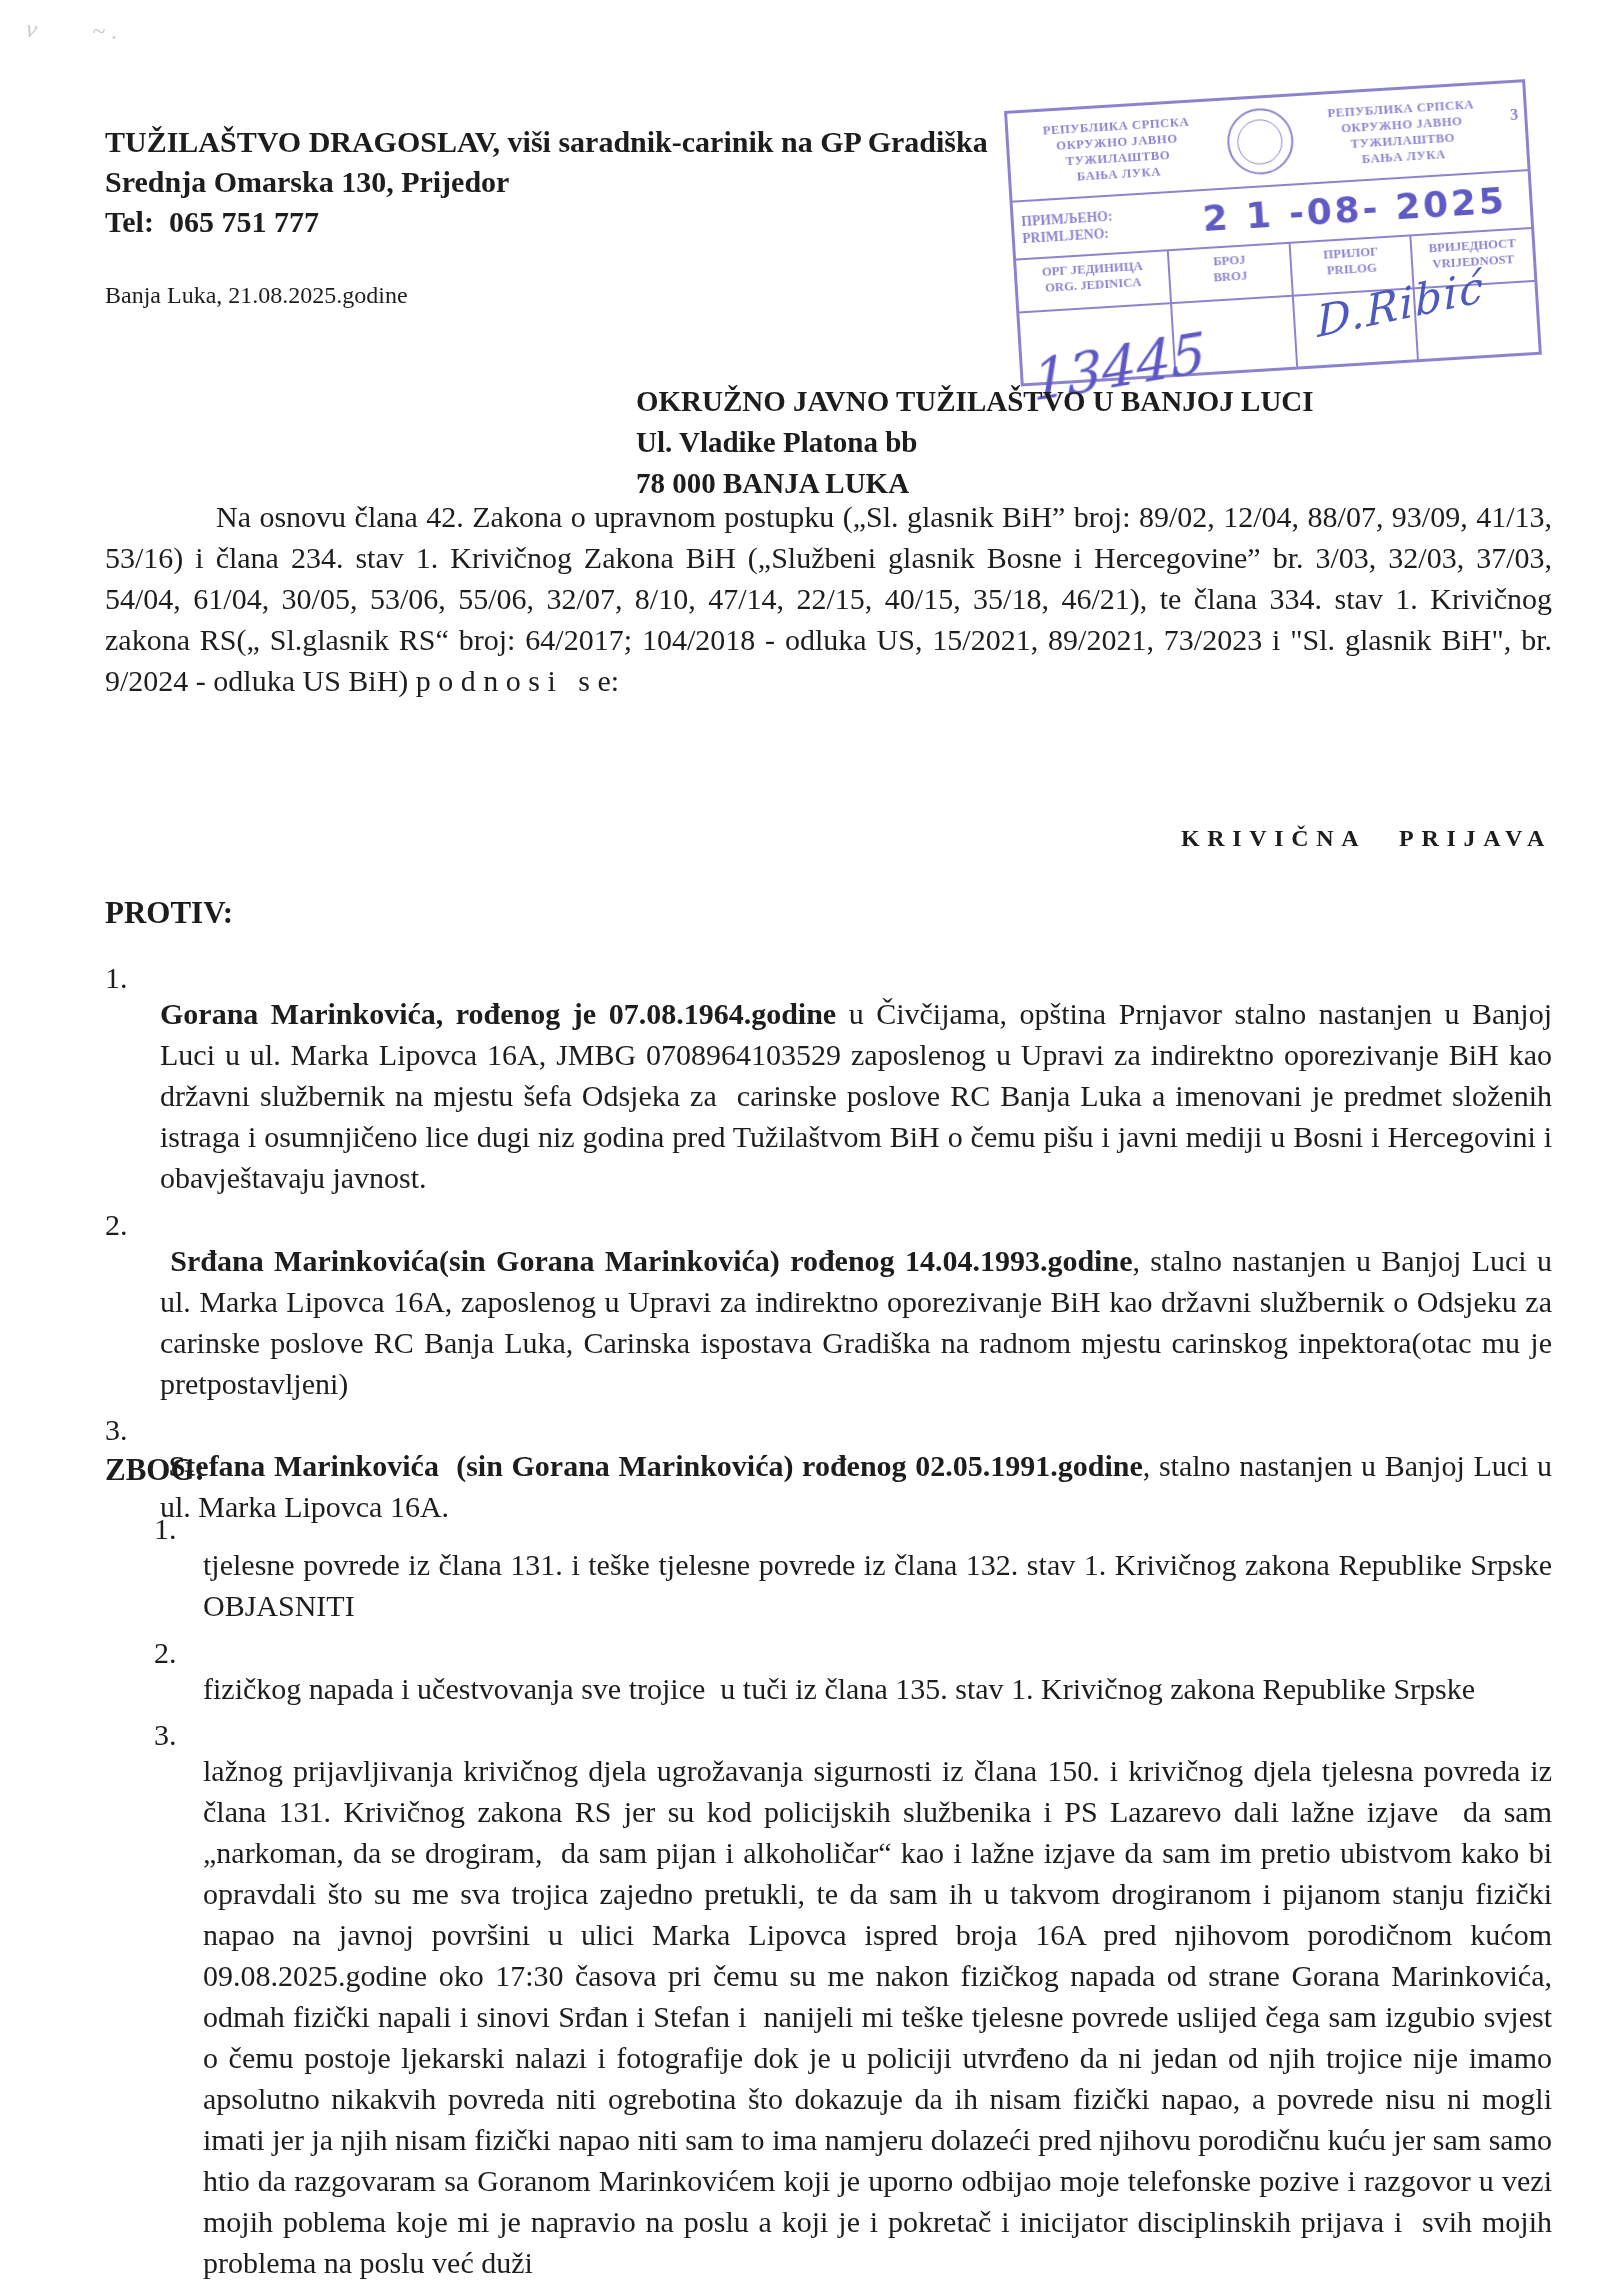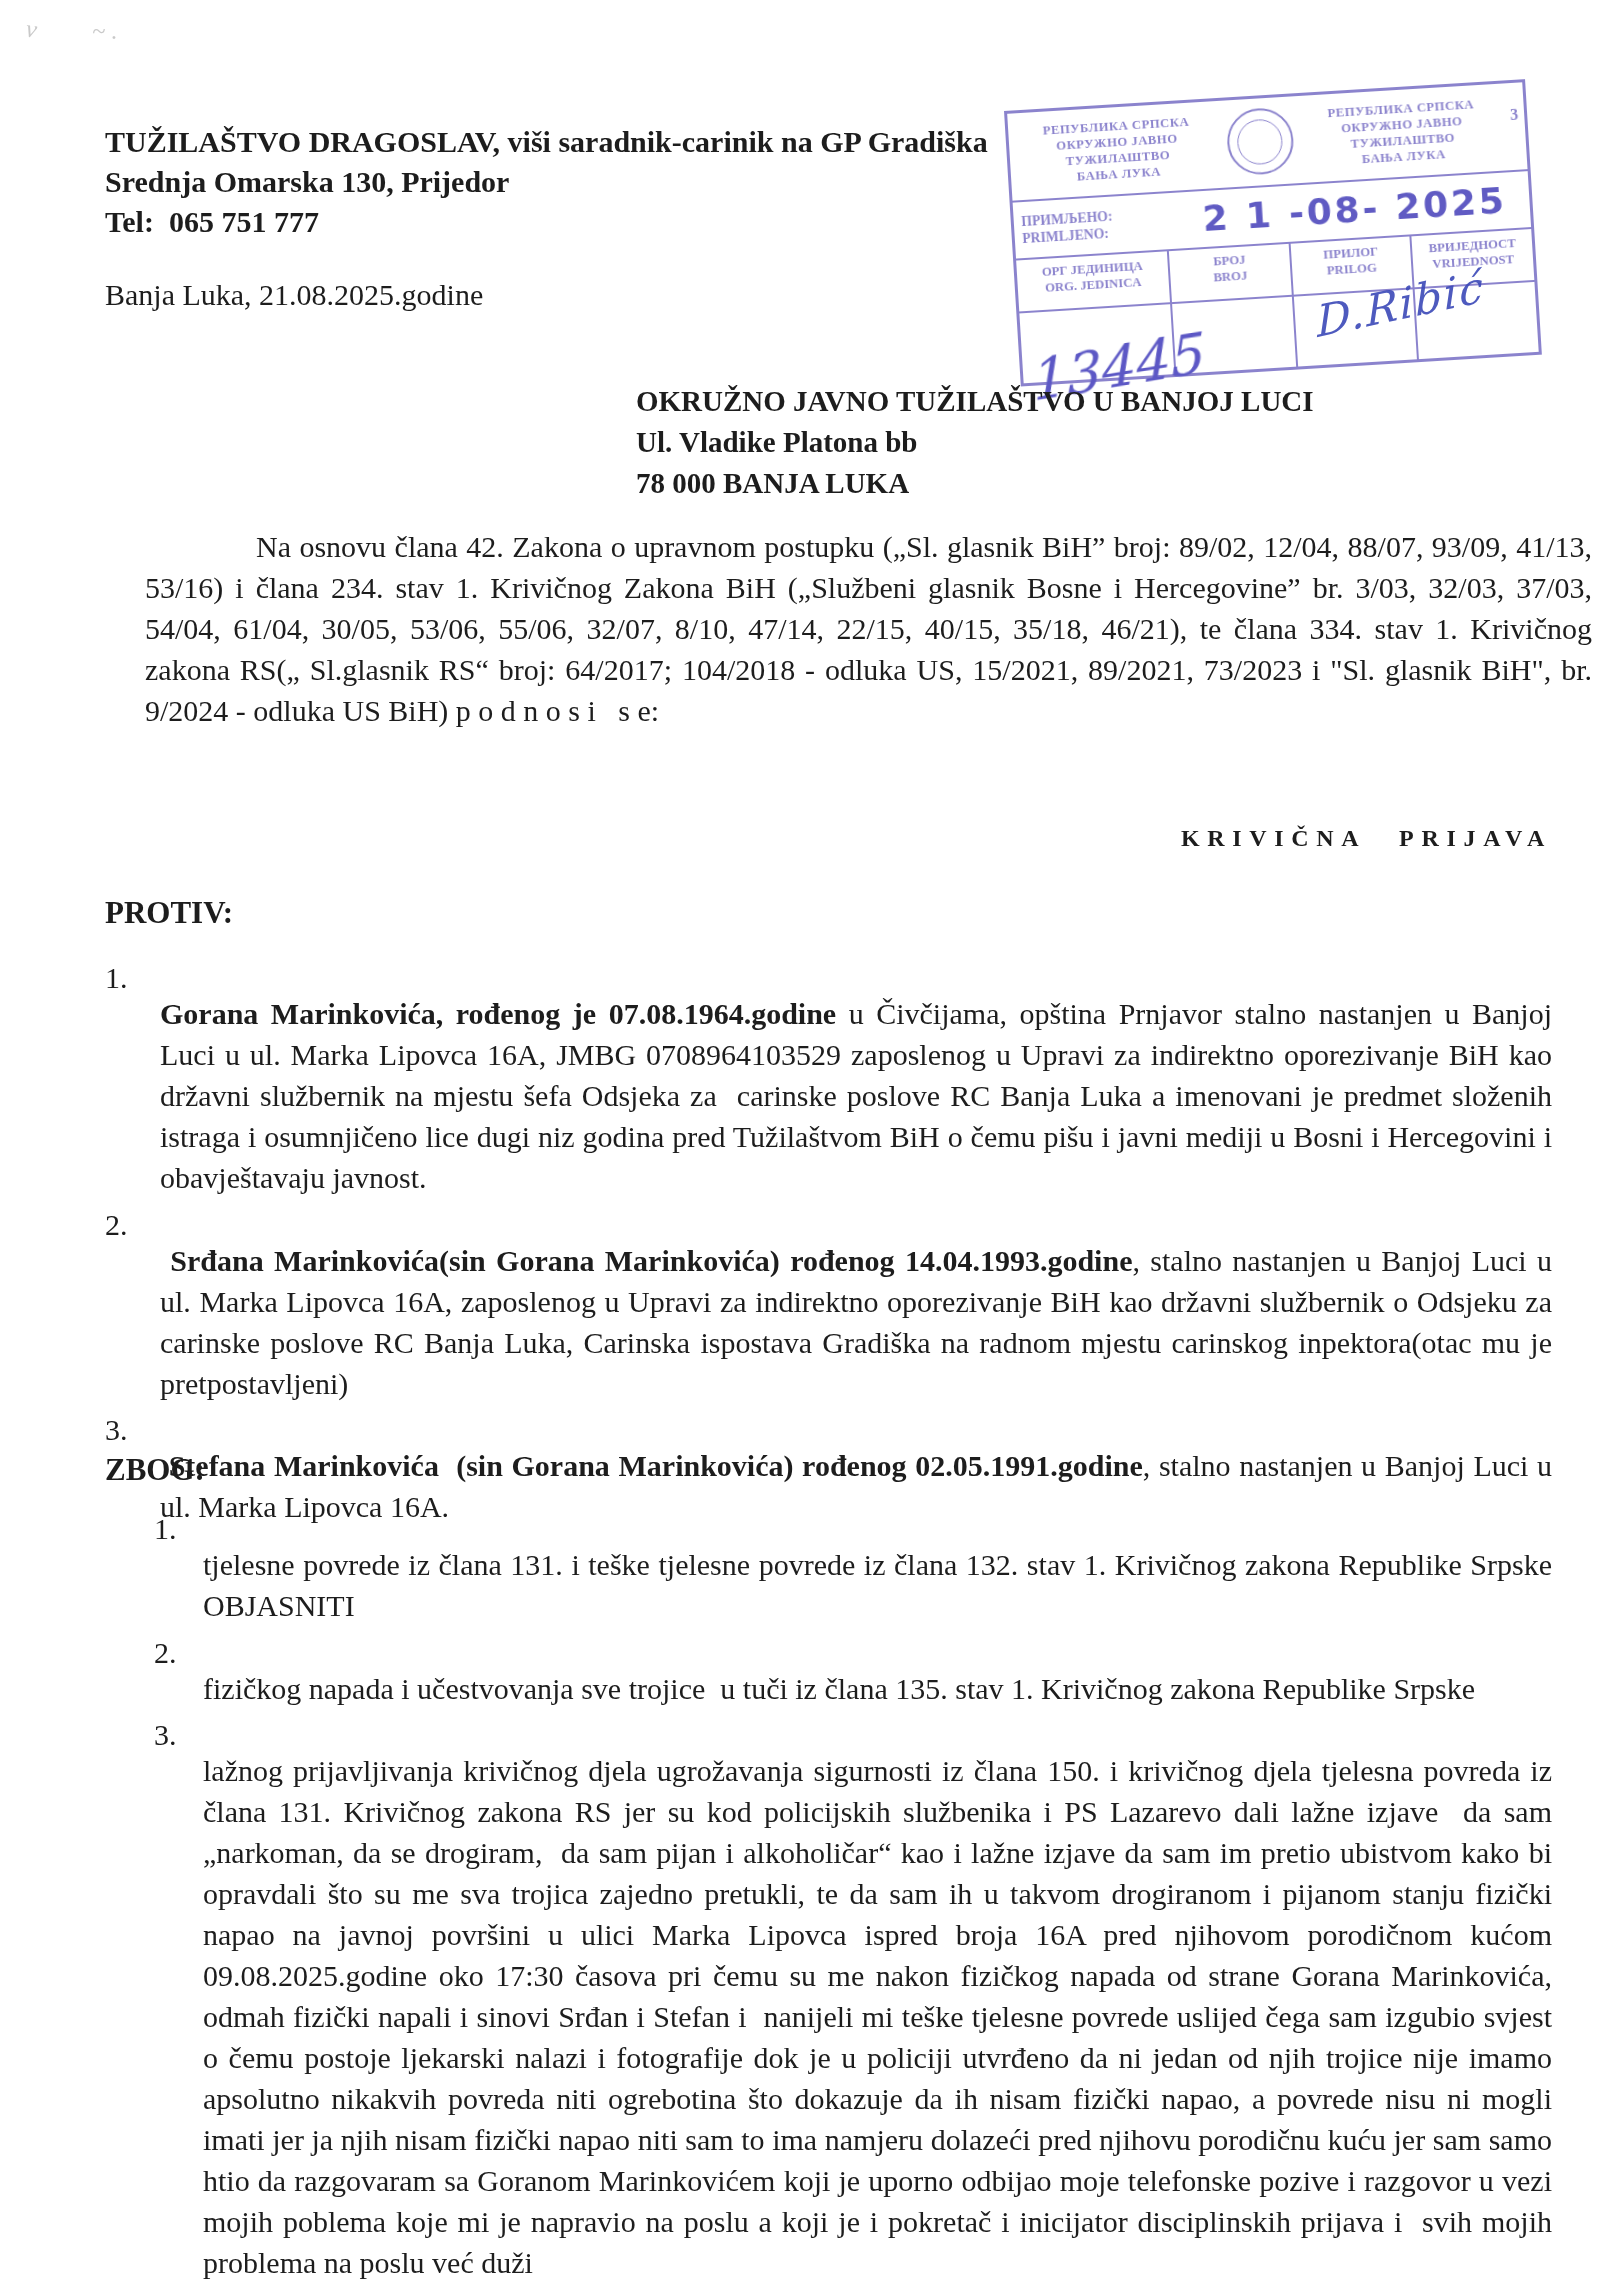--- a/index.html
+++ b/index.html
@@ -8,28 +8,28 @@
   .page{position:absolute;inset:0;background:#fff;}
 
   .abs{position:absolute;}
   .prewrap{white-space:pre-wrap;}
 
   
   .stray{color:#8a8a8a;opacity:.45;font-size:24.5px;font-style:italic;}
 
   
   .sender{left:105px;top:122px;font-size:30px;line-height:40px;font-weight:bold;}
-  .place-date{left:105px;top:275px;font-size:30px;line-height:40px;}
+  .place-date{left:105px;top:275px;font-size:24px;line-height:40px;}
 
   
   .recipient{left:636px;top:381px;font-size:29px;line-height:41px;font-weight:bold;}
 
   
-  .intro{left:105px;top:526px;width:1447px;font-size:30px;line-height:41px;
-         text-align:justify;text-indent:111px;white-space:pre-wrap;margin-left:40px;}
+  .intro{left:105px;top:496px;width:1447px;font-size:30px;line-height:41px;
+         text-align:justify;text-indent:111px;white-space:pre-wrap;}
 
   
   .title{left:105px;top:825px;width:1447px;text-align:right;font-size:24px;
          font-weight:bold;letter-spacing:0.32em;word-spacing:0.85em;}
 
   .sec-label{left:105px;font-size:31px;font-weight:bold;text-align:center;}
   .protiv-label{top:895px;}
   .zbog-label{top:1452px;}
 
   

